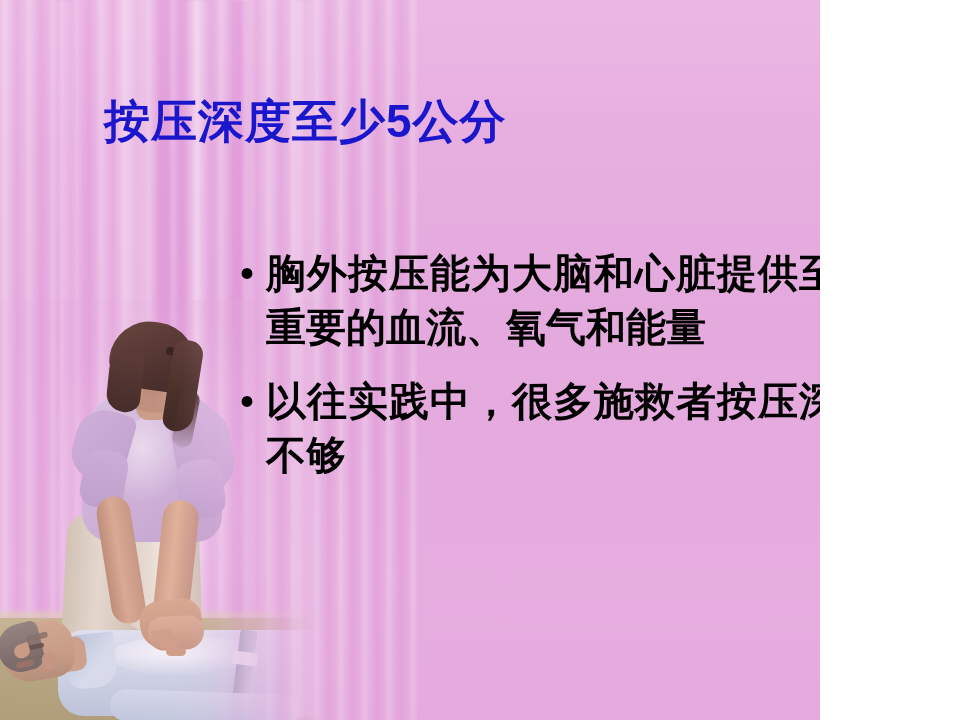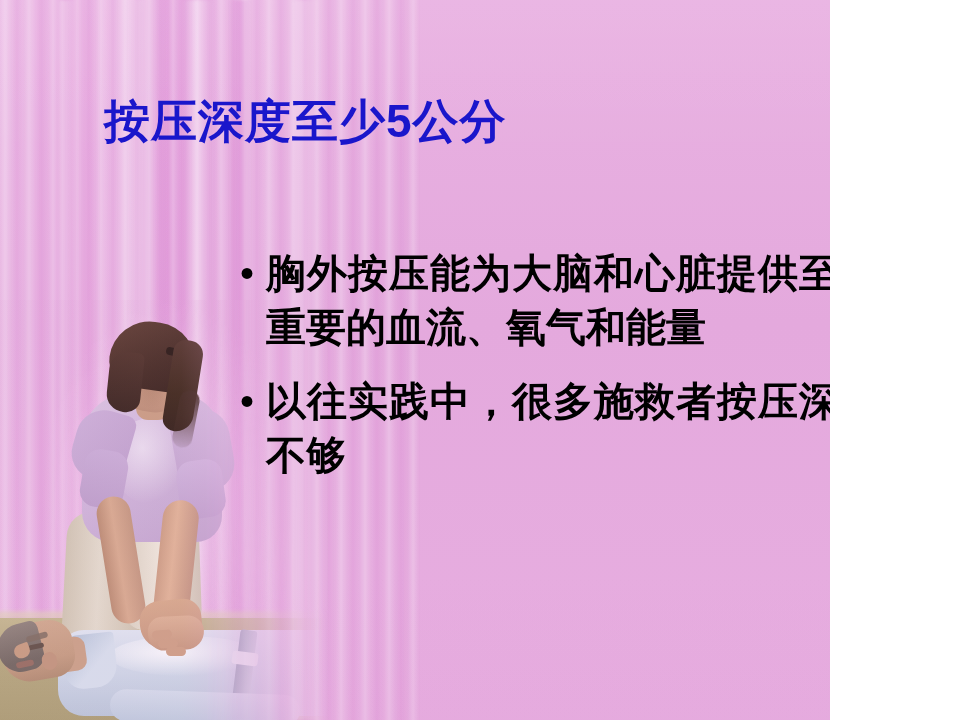--- a/index.html
+++ b/index.html
@@ -8,21 +8,20 @@
     padding: 0;
     background: #ffffff;
   }
   #slide {
     position: relative;
     width: 820px;
     height: 720px;
     overflow: hidden;
     font-family: "Liberation Sans", "DejaVu Sans", sans-serif;
     background-color: #d946ef;
-    padding-left: 10px;
   }
 
   
   .bg-base {
     position: absolute;
     inset: 0;
     background:
       linear-gradient(to bottom, #e9b2e2 0%, #e4a9dd 45%, #e7aee0 100%);
   }
   .bg-streaks {

